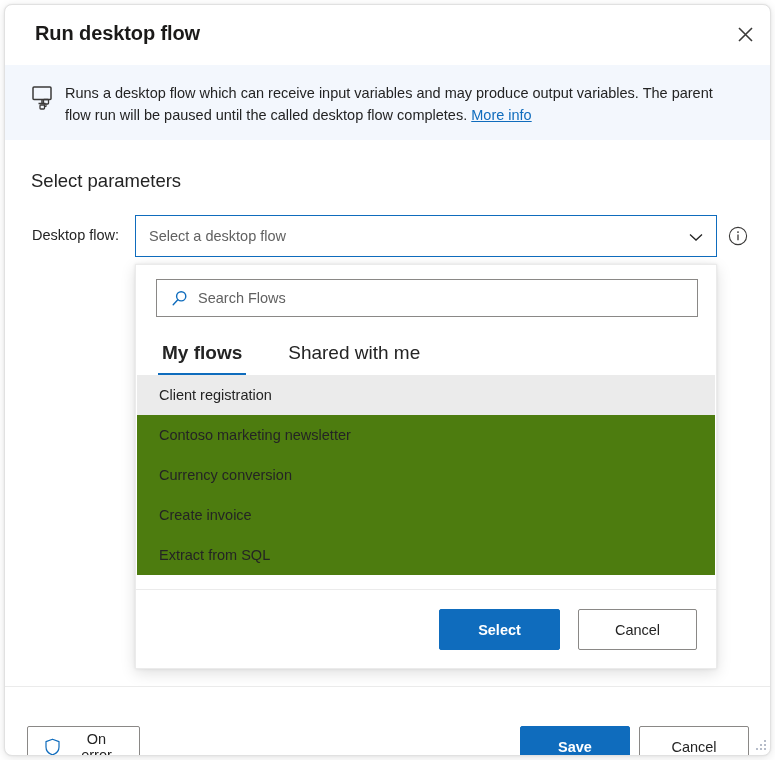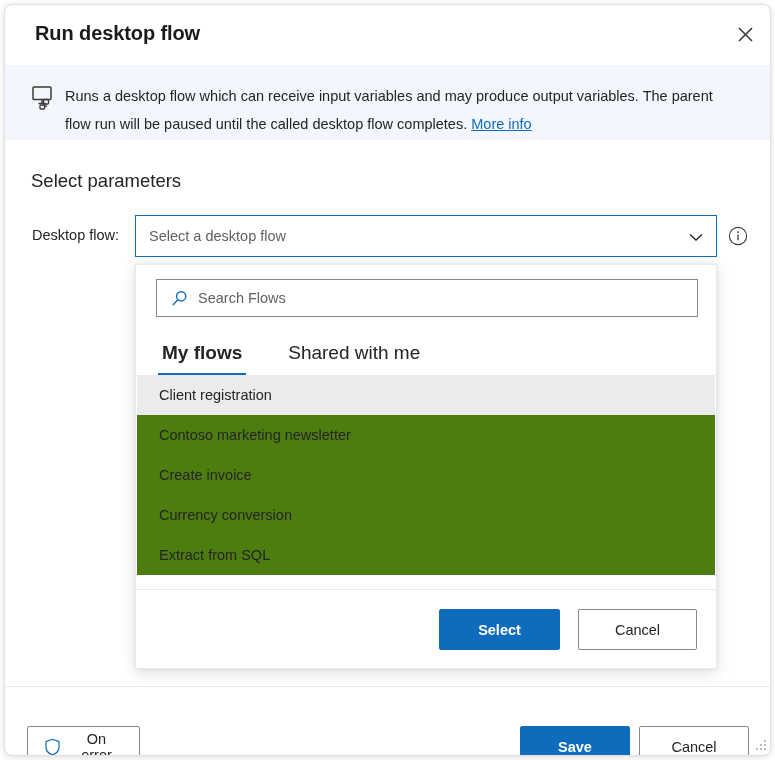--- a/index.html
+++ b/index.html
@@ -79,21 +79,21 @@
     top: 21px;
     width: 26px;
     height: 24px;
   }
   .info-text {
     position: absolute;
     left: 60px;
     top: 17px;
     width: 672px;
     font-size: 14.5px;
-    line-height: 28px;
+    line-height: 22px;
     color: #242424;
   }
   .info-text a {
     color: #0f6cbd;
     text-decoration: underline;
   }
 
   
   .section-title {
     position: absolute;
@@ -394,22 +394,22 @@
     </div>
 
     <div class="tabs">
       <div class="tab active">My flows</div>
       <div class="tab">Shared with me</div>
     </div>
 
     <div class="flow-list">
       <div class="flow-item selected">Client registration</div>
       <div class="flow-item">Contoso marketing newsletter</div>
+      <div class="flow-item">Currency conversion</div>
       <div class="flow-item">Create invoice</div>
-      <div class="flow-item">Currency conversion</div>
       <div class="flow-item">Extract from SQL</div>
     </div>
 
     <div class="dd-divider"></div>
 
     <div class="dd-actions">
       <button class="btn btn-primary btn-select">Select</button>
       <button class="btn btn-secondary btn-dd-cancel">Cancel</button>
     </div>
   </div>

